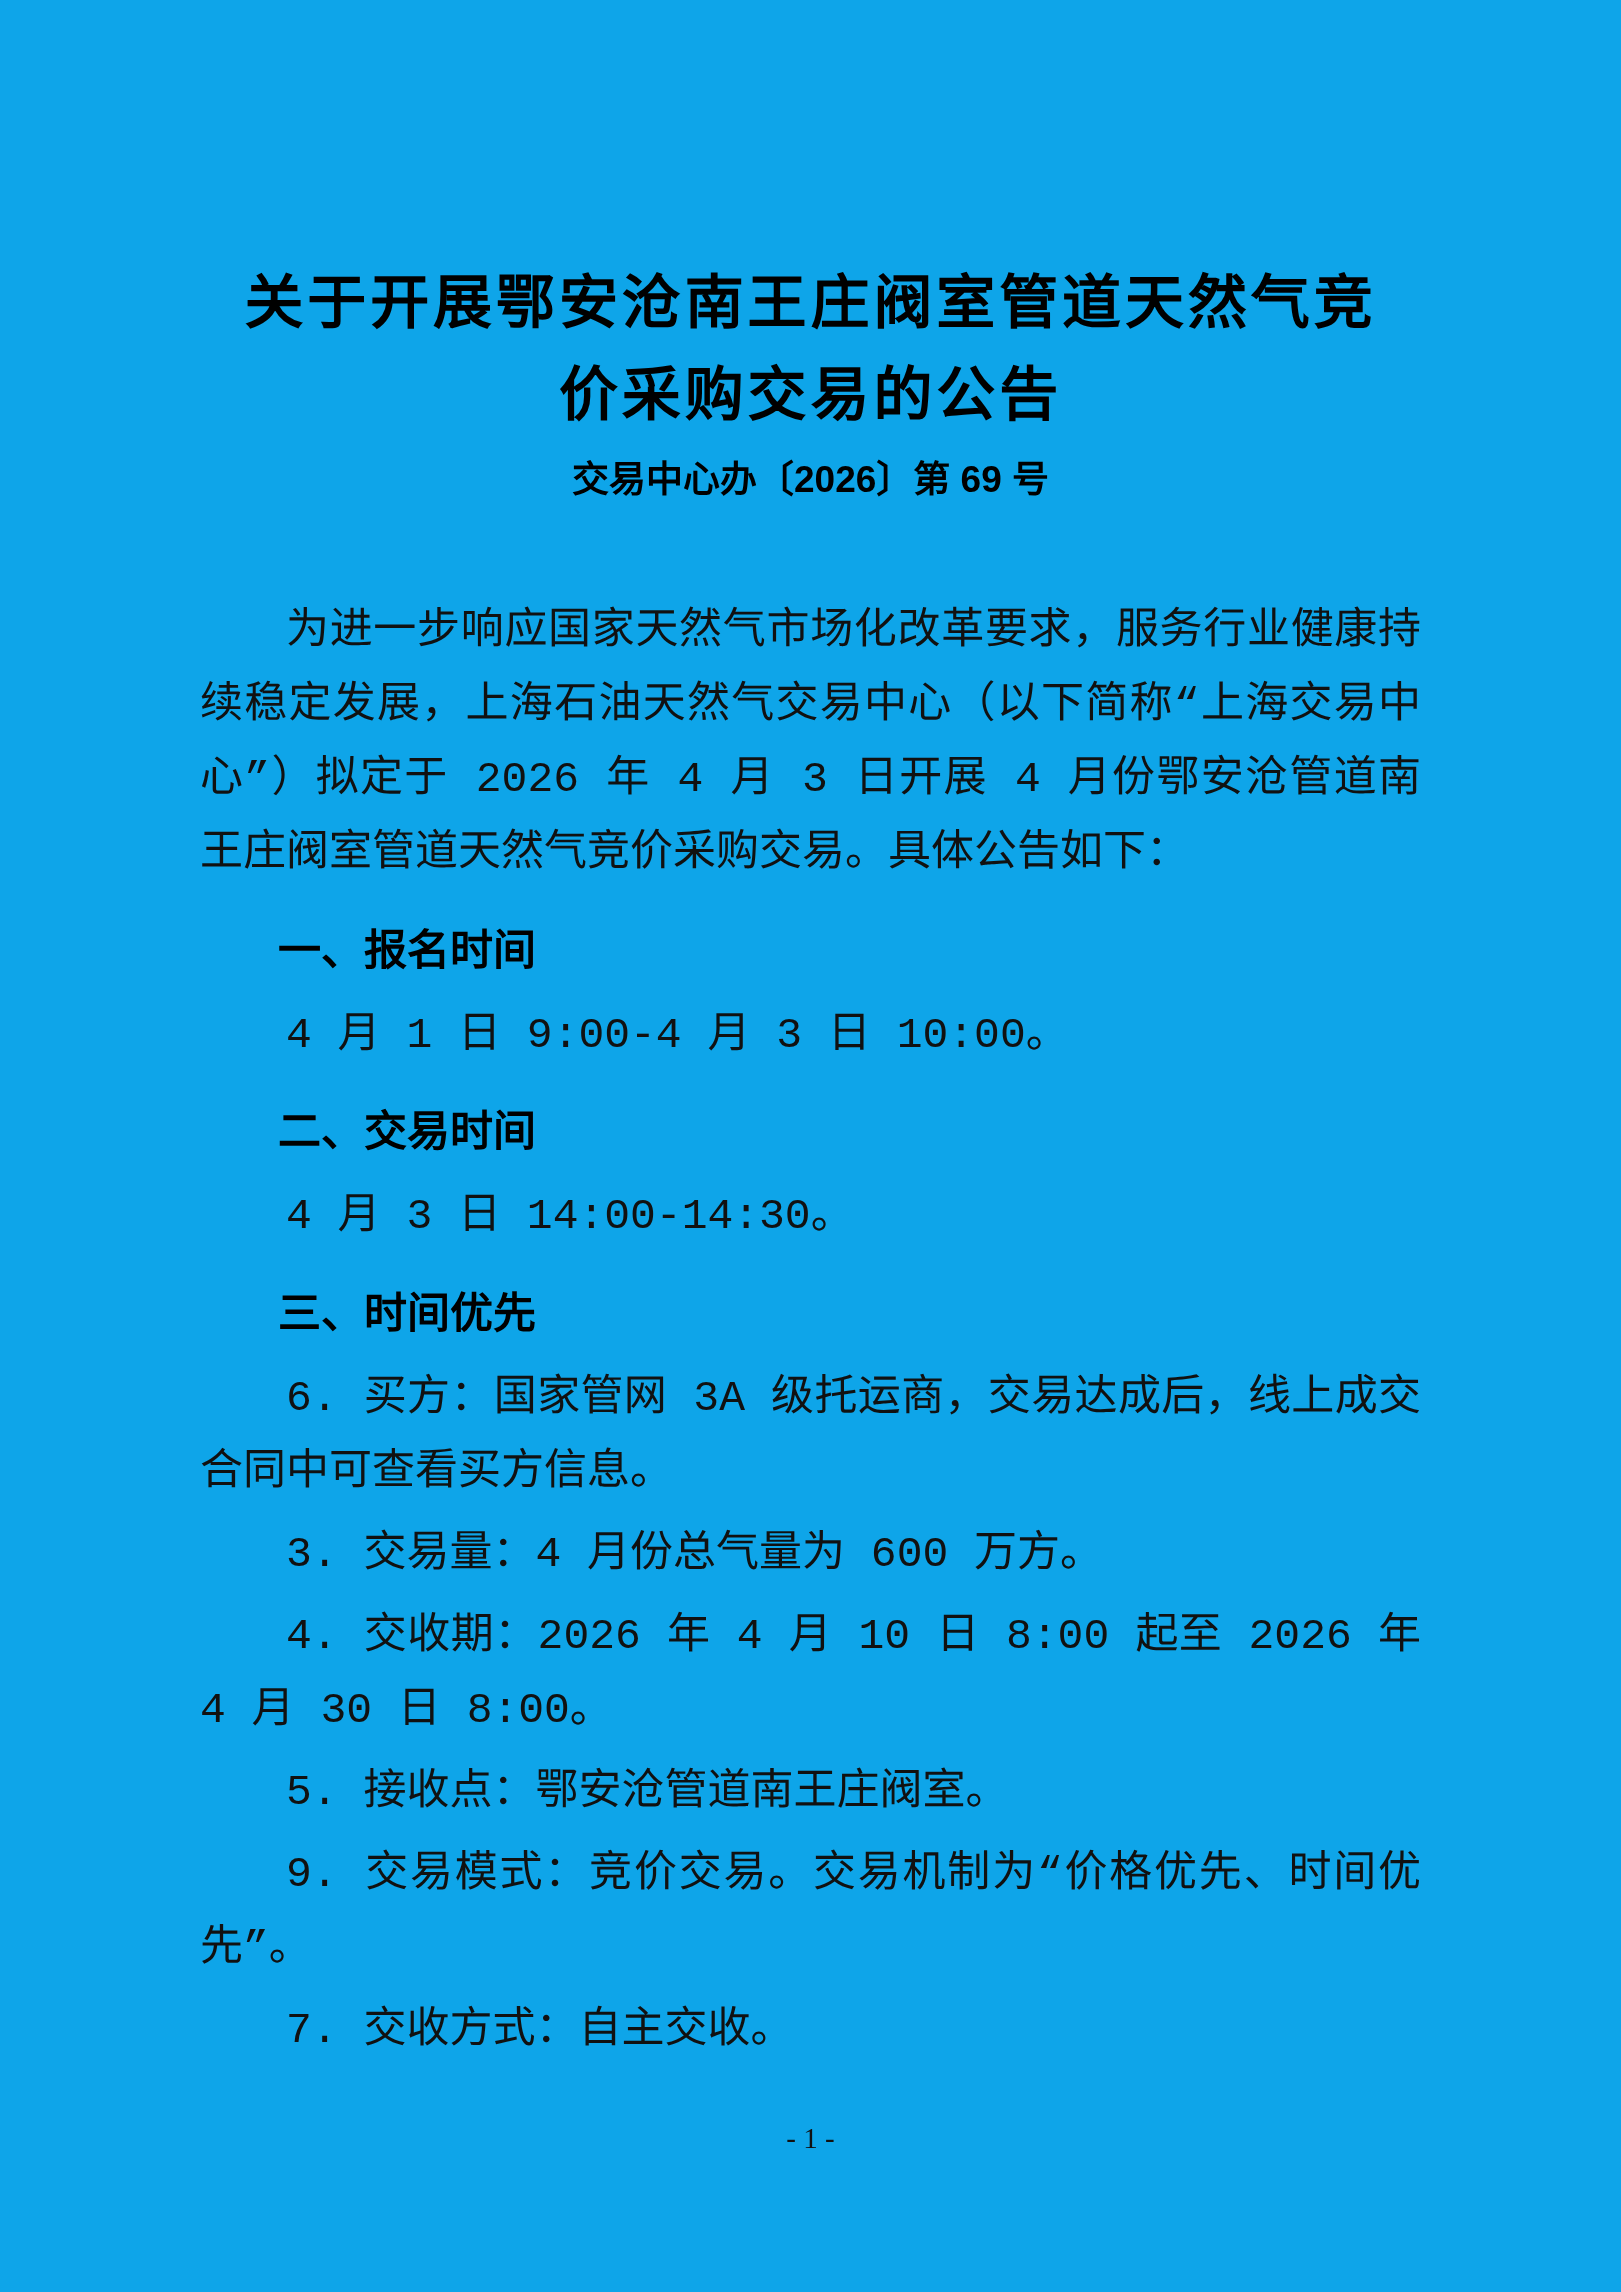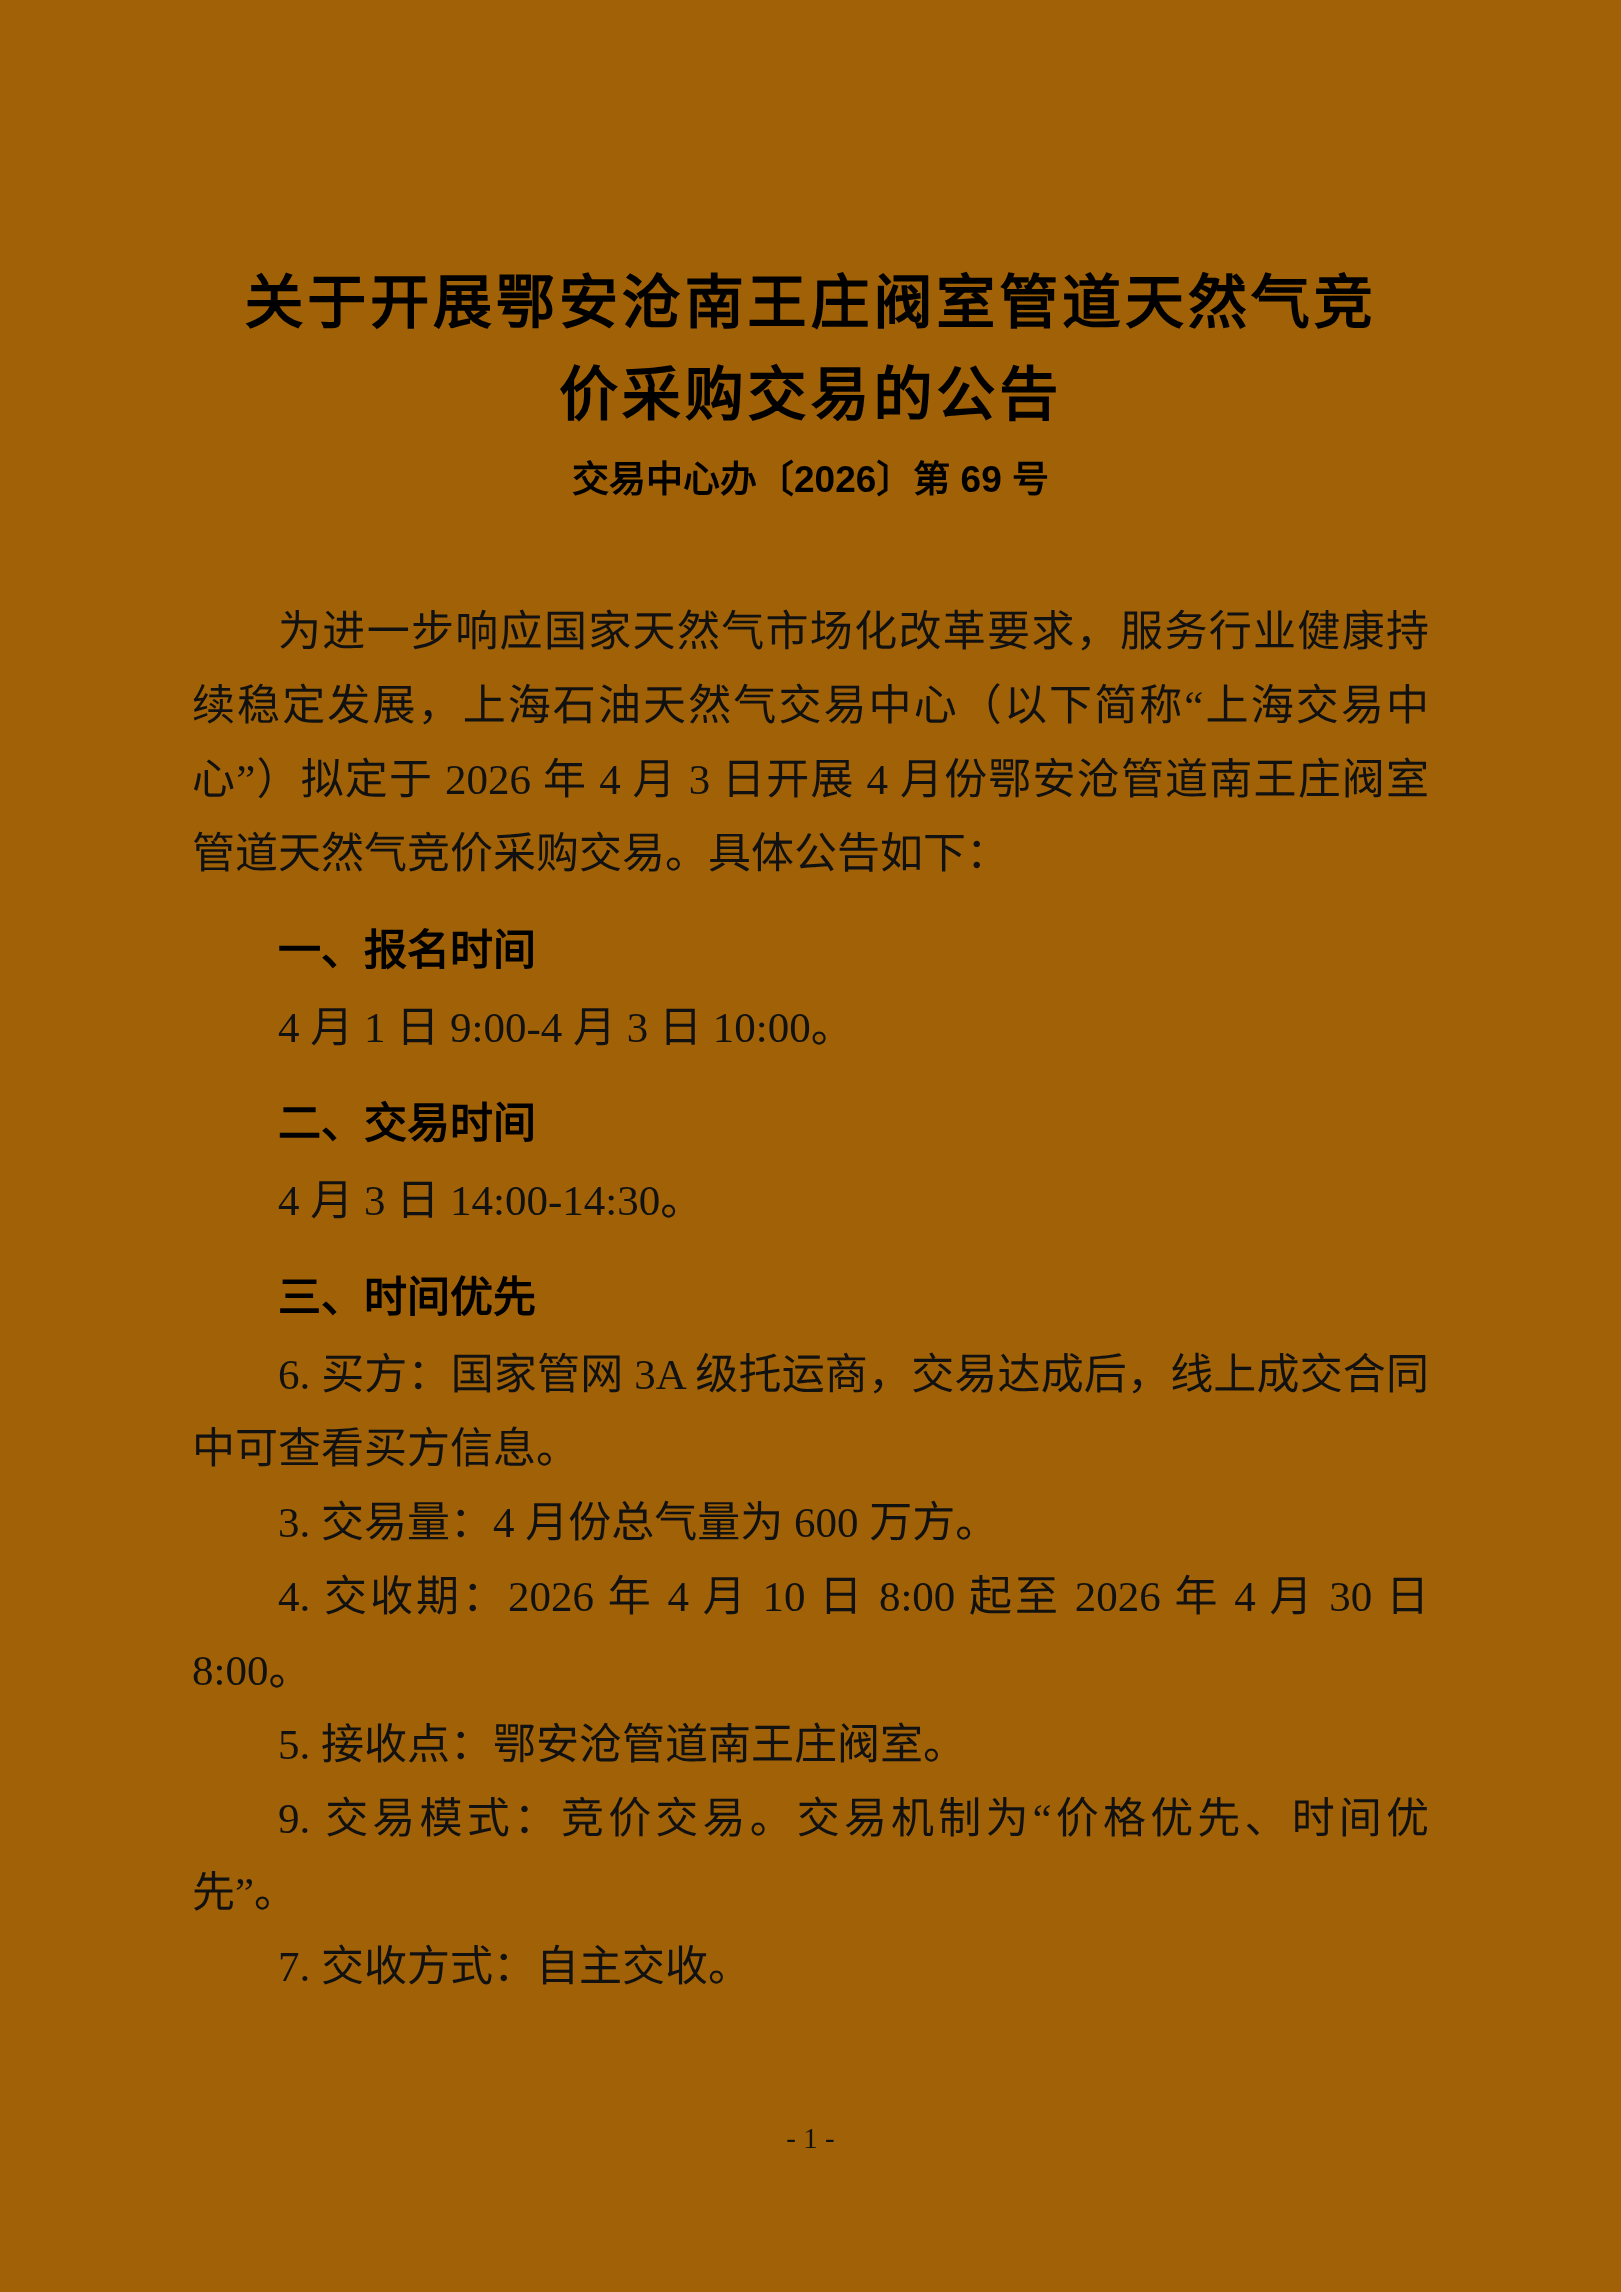--- a/index.html
+++ b/index.html
@@ -5,21 +5,21 @@
   html, body {
     margin: 0;
     padding: 0;
     background: #e8e8e8;
   }
   .page {
     position: relative;
     width: 1621px;
     height: 2293px;
     margin: 0 auto;
-    background: #a16207;
+    background: #0ea5e9;
     color: #111111;
     overflow: hidden;
   }
   .content {
     position: absolute;
     left: 192px;
     right: 192px;
     top: 0;
   }
   .doc-title {
@@ -41,24 +41,25 @@
     line-height: 51px;
     color: #000000;
   }
   .body-text {
     margin-top: 90px;
     font-family: "Liberation Serif", "DejaVu Serif", serif;
     font-size: 43px;
     line-height: 74px;
   }
   .body-text p {
-    margin: 0;
+    margin: 8px;
     text-indent: 2em;
     text-align: justify;
     text-justify: inter-ideograph;
+    font-family: Liberation Mono, monospace;
   }
   .section-heading {
     margin: 0;
     margin-top: 25.5px;
     text-indent: 2em;
     font-family: Liberation Mono, monospace;
     font-weight: 700;
     font-size: 43px;
     line-height: 74px;
     color: #000000;

